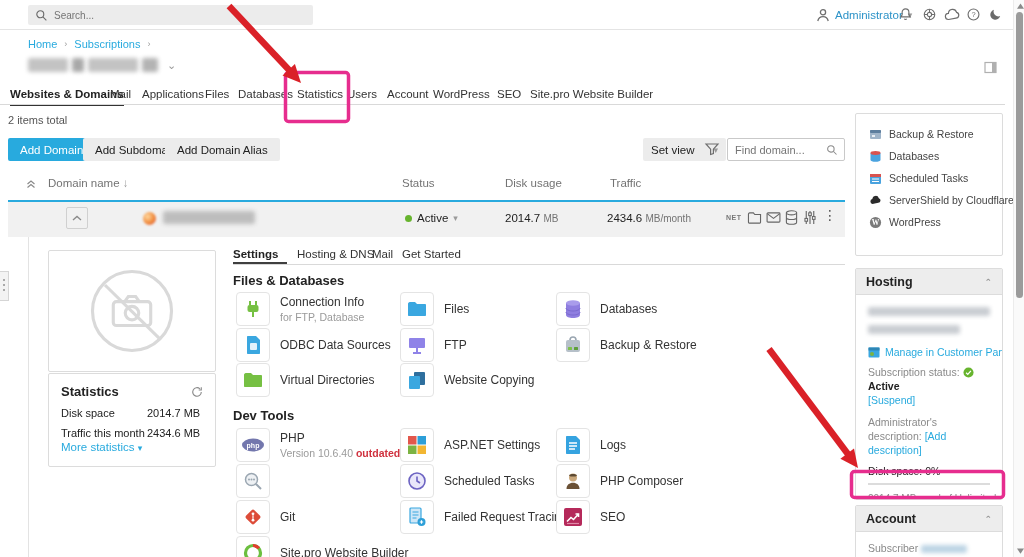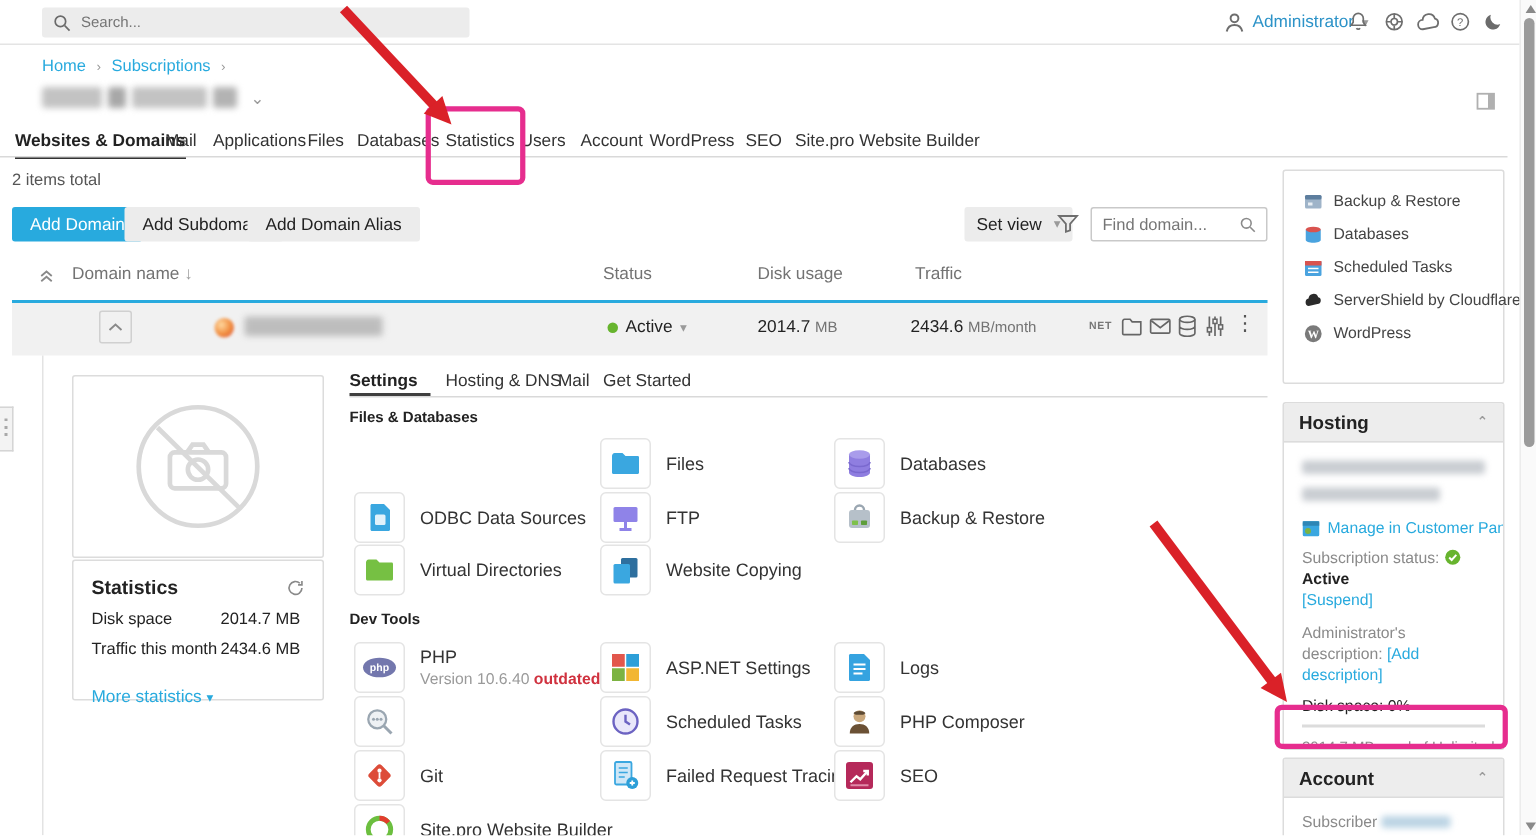--- a/index.html
+++ b/index.html
@@ -18,21 +18,21 @@
 .tab{position:absolute;top:0;font-size:11.5px;color:#333;cursor:pointer;white-space:nowrap}
 .tab.active{font-weight:bold;color:#222;padding-bottom:4px;border-bottom:2px solid #333}
 .hdr{font-size:11.5px;color:#737373;white-space:nowrap}
 .ditem{position:absolute;display:flex;align-items:center;gap:10px;cursor:pointer}
 .icbox{width:34px;height:34px;border:1px solid #e4e4e4;border-radius:4px;background:#fff;
   display:flex;align-items:center;justify-content:center;flex:none}
 .dlabel{font-size:12px;color:#333;display:block;white-space:nowrap}
 .dsub{font-size:10.5px;color:#9a9a9a;display:block;margin-top:2px;white-space:nowrap}
 .outdated{color:#d0323f;font-weight:bold;font-size:10.5px}
 .warnbadge{background:#fde7d2;color:#d4691e;font-weight:bold;font-size:10.5px;padding:1px 4px;border-radius:2px}
-.sechead{font-size:10px;font-weight:bold;color:#222}
+.sechead{font-size:13px;font-weight:bold;color:#222}
 .card{position:absolute;background:#fff;border:1px solid #dcdcdc;border-radius:2px}
 .sideitem{display:flex;align-items:center;gap:7px;height:22px;padding-left:13px;cursor:pointer}
 .sideitem span.lbl{font-size:10.5px;color:#444;white-space:nowrap}
 .panelhead{height:26px;background:#ededed;border-bottom:1px solid #dcdcdc;display:flex;align-items:center;
   padding:0 10px;font-weight:bold;font-size:12.5px;color:#222;justify-content:space-between}
 .ptext{font-size:10.5px;color:#8a8a8a;line-height:1.35;margin-top:7px}
 .ptext .dark{color:#222}
 .pbar{height:2px;background:#dcdcdc;margin-top:5px}
 .chev{color:#9a9a9a;font-size:9px}
 .statrow{display:flex;font-size:11px;color:#222;margin-top:8px}
@@ -128,21 +128,21 @@
     <span class="tab" style="left:530px">Site.pro Website Builder</span>
   </div>
   <div class="abs" style="left:0;top:104px;width:1005px;height:1px;background:#d9d9d9"></div>
 
   <div class="abs" style="left:8px;top:114px;font-size:11px;color:#555">2 items total</div>
 
   <div class="abs btn btn-primary" style="left:8px;top:138px">Add Domain</div>
   <div class="abs btn btn-gray" style="left:83px;top:138px">Add Subdomain</div>
   <div class="abs btn btn-gray" style="left:165px;top:138px">Add Domain Alias</div>
 
-  <div class="abs btn btn-gray" style="left:643px;top:138px;padding:0 8px;gap:8px">
+  <div class="abs btn btn-gray" style="left:643px;top:138px;padding:0 8px;gap:19px">
     <span>Set view</span>
     <span class="chev">▾</span>
   </div>
   <span class="abs" style="left:704px;top:141px;cursor:pointer">
       <svg width="16" height="16" viewBox="0 0 16 16">
         <path d="M2 3h12l-4.6 5.2v4.3l-2.8 1V8.2z" fill="none" stroke="#6e6e6e" stroke-width="1.2"></path>
       </svg>
     </span>
   <div class="abs" style="left:727px;top:138px;width:118px;height:23px;background:#fff;border:1px solid #c9c9c9;border-radius:2px;display:flex;align-items:center">
     <input style="flex: 1 1 0%; border: 0px; outline: none; background: transparent; font-size: 11px; color: rgb(85, 85, 85); padding: 0px 4px 0px 7px; font-family: inherit; min-width: 0px;" placeholder="Find domain...">
@@ -235,36 +235,49 @@
         </span>
     </div>
     <div class="statrow">
       <span class="sl">Disk space</span>
         <span>2014.7 MB</span>
     </div>
     <div class="statrow">
       <span class="sl">Traffic this month</span>
         <span>2434.6 MB</span>
     </div>
-    <div style="margin-top:20px;font-size:11.5px">
+    <div style="margin-top:2px;font-size:11.5px">
       <span class="link">More statistics</span> <span style="color:#28aade;font-size:9px">▾</span>
     </div>
   </div>
 
   <div class="abs" style="left:233px;top:248px;height:16px">
     <span class="tab" style="left:0;font-weight:bold;color:#222">Settings</span>
     <span class="tab" style="left:64px">Hosting &amp; DNS</span>
     <span class="tab" style="left:139px">Mail</span>
     <span class="tab" style="left:169px">Get Started</span>
   </div>
   <div class="abs" style="left:233px;top:262px;width:54px;height:2px;background:#3f3f3f"></div>
   <div class="abs" style="left:233px;top:264px;width:612px;height:1px;background:#d9d9d9"></div>
 
   <div class="abs sechead" style="left:233px;top:273px">Files &amp; Databases</div>
 
+  <div class="ditem" style="left:236px;top:292px">
+    <span class="icbox">
+        <svg width="20" height="20" viewBox="0 0 20 20">
+          <path d="M7 2v4M13 2v4" stroke="#76c043" stroke-width="2"></path>
+          <rect x="4.5" y="6" width="11" height="7" rx="2" fill="#76c043"></rect>
+          <path d="M10 13v5" stroke="#76c043" stroke-width="2"></path>
+        </svg>
+      </span>
+    <span>
+        <span class="dlabel">Connection Info</span>
+        <span class="dsub">for FTP, Database</span>
+      </span>
+  </div>
   <div class="ditem" style="left:400px;top:292px">
     <span class="icbox">
         <svg width="20" height="16" viewBox="0 0 20 16">
           <path d="M1 3c0-1 .7-2 1.8-2H8l2 2h8.2c.5 0 .8.4.8 1v10c0 .6-.4 1-1 1H2c-.6 0-1-.4-1-1z" fill="#3aa7e0"></path>
         </svg>
       </span>
     <span class="dlabel">Files</span>
   </div>
   <div class="ditem" style="left:556px;top:292px">
     <span class="icbox">

